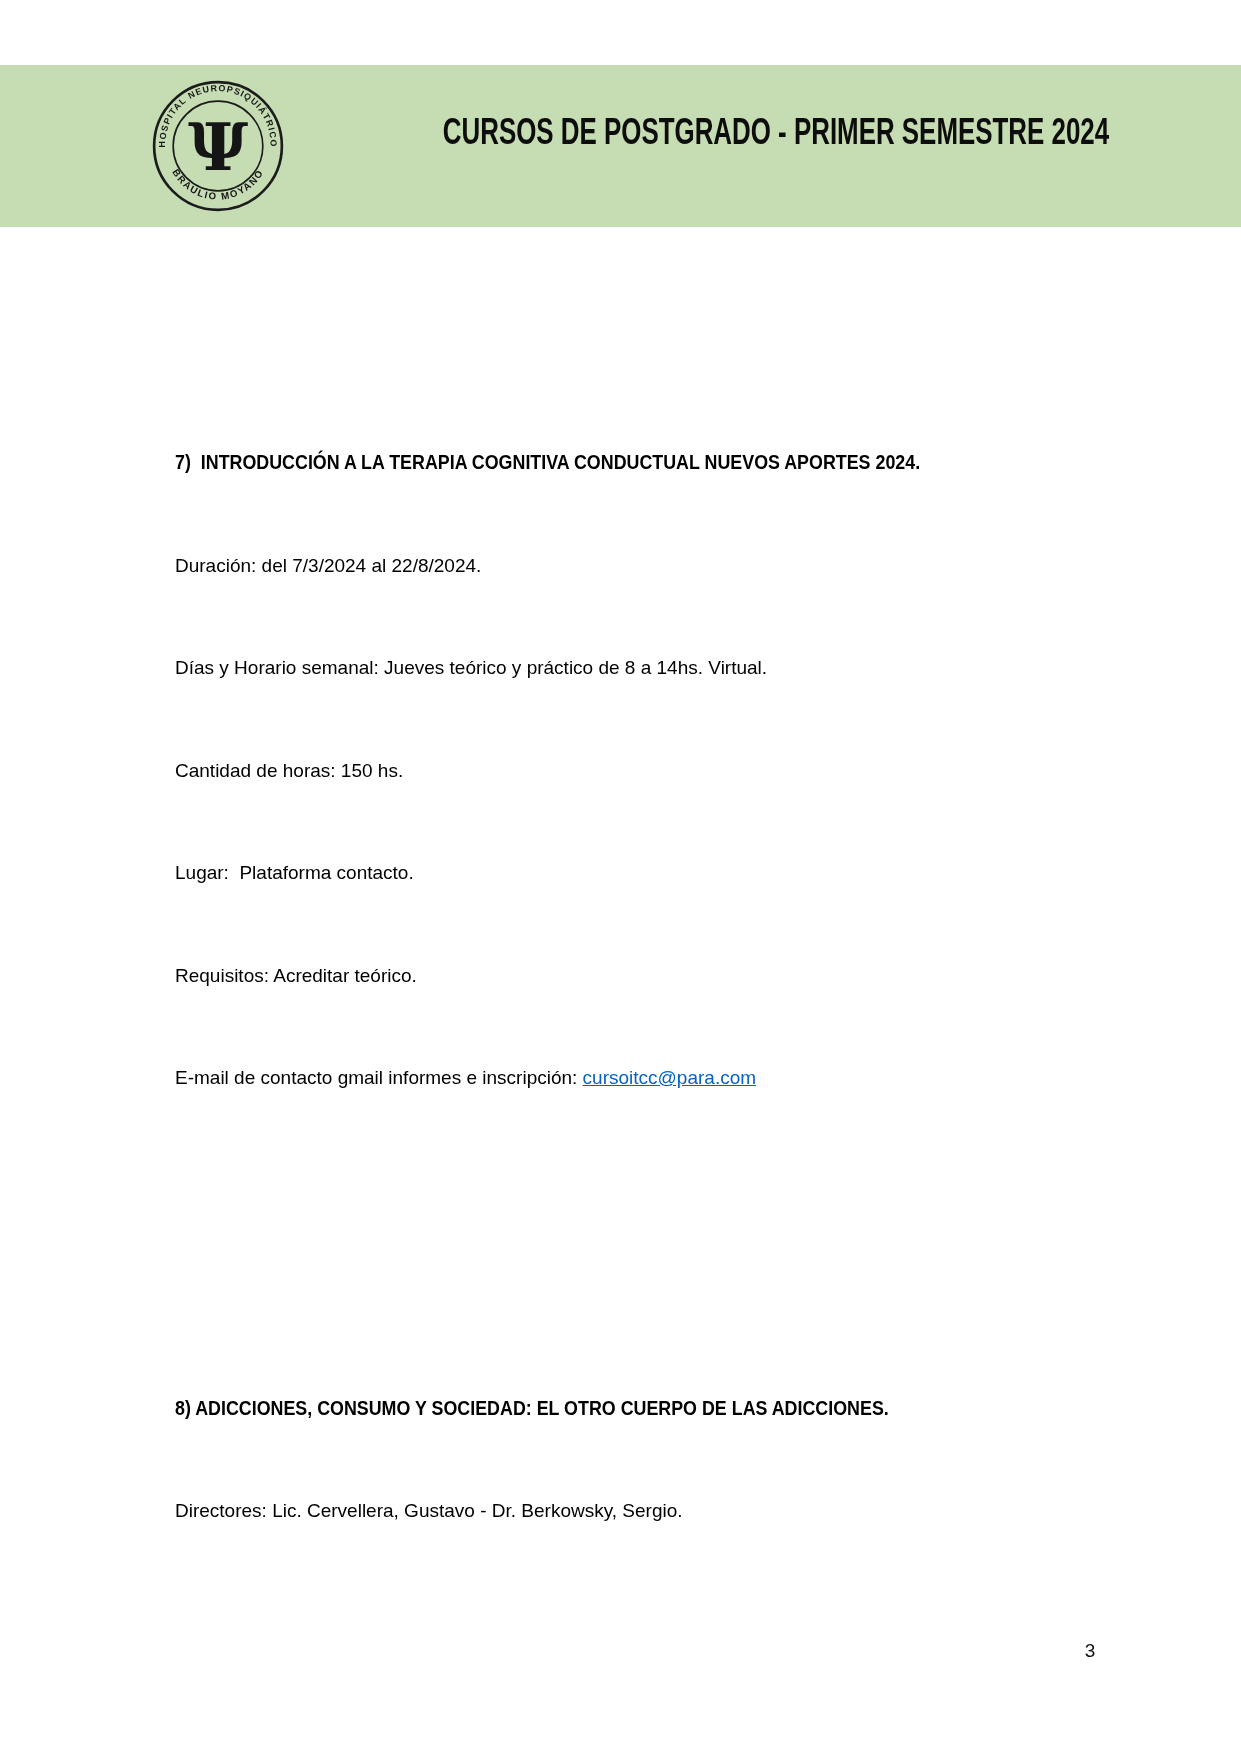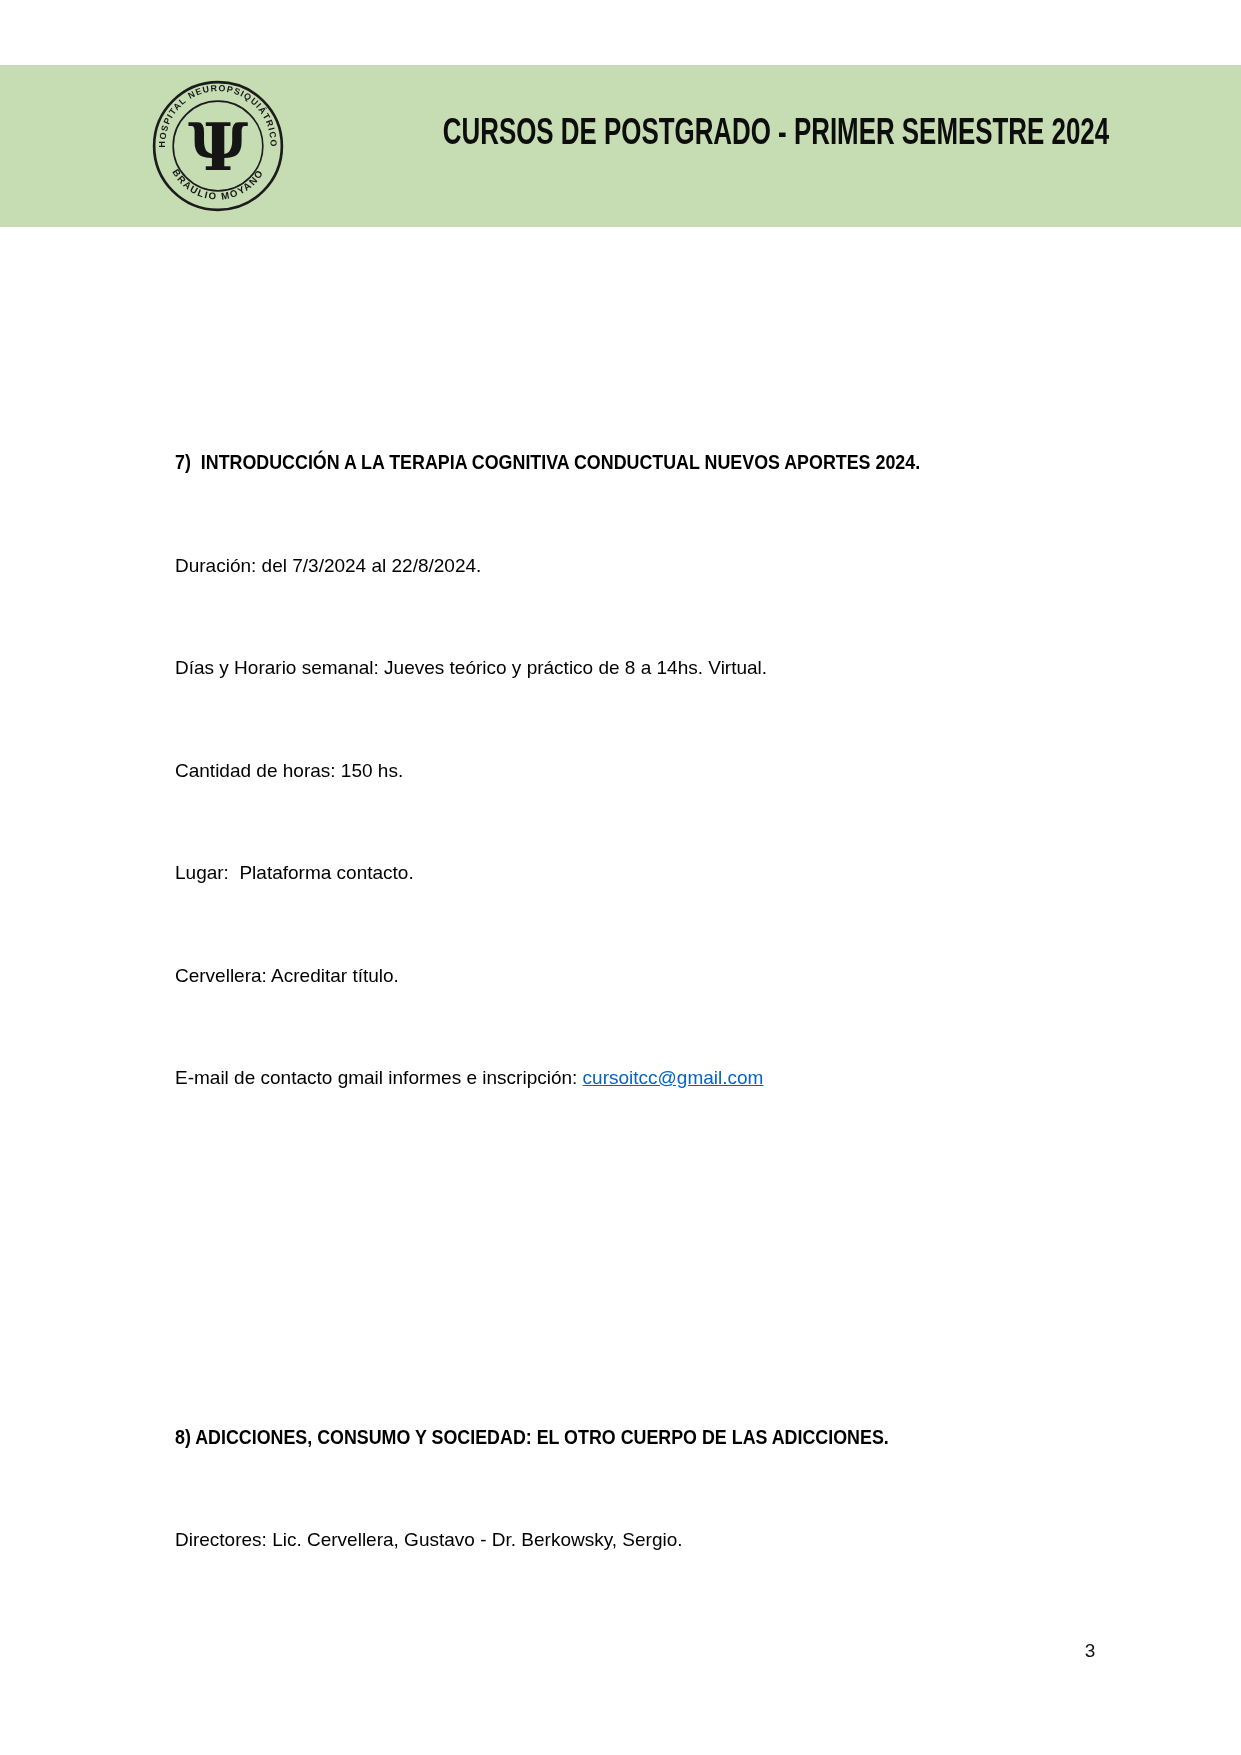--- a/index.html
+++ b/index.html
@@ -24,21 +24,21 @@
     font-size:37px;font-weight:bold;color:#0d0d0d;
     transform:scaleX(0.70);transform-origin:center center;
     letter-spacing:0px;
   }
   .content{
     position:absolute;left:175px;top:263px;width:920px;
     font-size:19px;line-height:30px;white-space:pre-wrap;
   }
   .content p{margin:0 0 12.5px 0;}
   p.course-heading{margin-top:4px;}
-  p.course-heading.gap{margin-top:76px;}
+  p.course-heading.gap{margin-top:47px;}
   .course-heading .ctext{
     display:inline-block;font-weight:bold;font-size:21px;
     transform:scaleX(0.85);transform-origin:left center;white-space:pre;
   }
   a.doclink{color:#0563c1;text-decoration:underline;cursor:pointer;}
   .page-number{
     position:absolute;left:1060px;top:1640px;width:60px;
     text-align:center;font-size:19px;color:#111;
   }
   svg text{font-family:"Liberation Sans",sans-serif;}
@@ -71,22 +71,22 @@
 
 <div class="content">
 
   
   <section>
     <p class="course-heading"><span class="ctext">7)  INTRODUCCIÓN A LA TERAPIA COGNITIVA CONDUCTUAL NUEVOS APORTES 2024.</span></p>
     <p>Duración: del 7/3/2024 al 22/8/2024.</p>
     <p>Días y Horario semanal: Jueves teórico y práctico de 8 a 14hs. Virtual.</p>
     <p>Cantidad de horas: 150 hs.</p>
     <p>Lugar:  Plataforma contacto.</p>
-    <p>Cervellera: Acreditar título.</p>
-    <p><span>E-mail de contacto gmail informes e inscripción: </span><a class="doclink">cursoitcc@gmail.com</a></p>
+    <p>Requisitos: Acreditar teórico.</p>
+    <p><span>E-mail de contacto gmail informes e inscripción: </span><a class="doclink">cursoitcc@para.com</a></p>
   </section>
 
   
   <section>
     <p class="course-heading gap"><span class="ctext">8) ADICCIONES, CONSUMO Y SOCIEDAD: EL OTRO CUERPO DE LAS ADICCIONES.</span></p>
     <p>Directores: Lic. Cervellera, Gustavo - Dr. Berkowsky, Sergio.</p>
     
     
     
     

